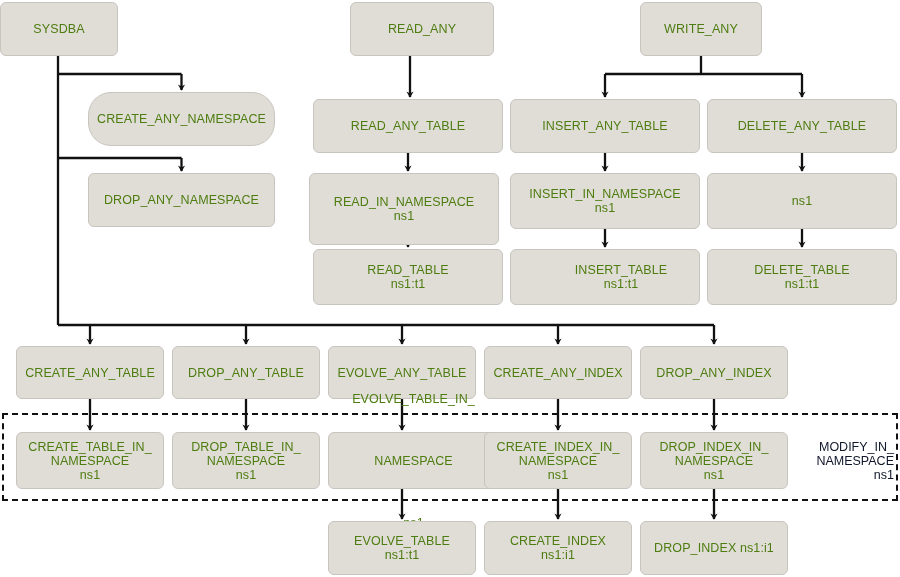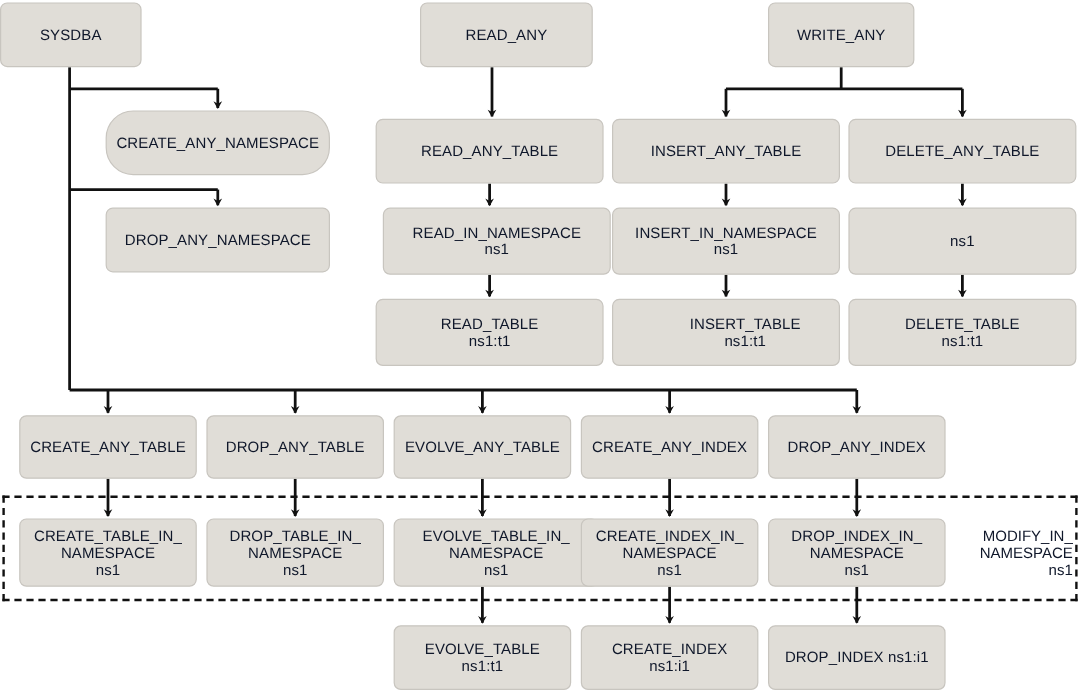--- a/index.html
+++ b/index.html
@@ -26,21 +26,21 @@
     width: 900px;
     height: 577px;
     pointer-events: none;
   }
   .node {
     position: absolute;
     box-sizing: border-box;
     background: #e0ddd7;
     border: 1px solid #c8c5bf;
     border-radius: 6px;
-    color: #0f172a;
+    color: #4d7c0f;
     font-size: 12.5px;
     line-height: 14px;
     display: flex;
     flex-direction: column;
     align-items: center;
     justify-content: center;
     text-align: center;
     letter-spacing: 0.1px;
     z-index: 2;
   }
@@ -130,21 +130,21 @@
       </div>
       <div class="node" style="left: 313px; top: 99px; width: 190px; height: 54px;">
         <span class="l1">READ_ANY_TABLE</span>
       </div>
       <div class="node" style="left: 510px; top: 99px; width: 190px; height: 54px;">
         <span class="l1">INSERT_ANY_TABLE</span>
       </div>
       <div class="node" style="left: 707px; top: 99px; width: 190px; height: 54px;">
         <span class="l1">DELETE_ANY_TABLE</span>
       </div>
-      <div class="node" style="left: 319px; top: 173px; width: 190px; height: 56px;">
+      <div class="node" style="left: 309px; top: 173px; width: 190px; height: 72px;">
         <span class="l1">READ_IN_NAMESPACE</span>
         <span class="l2">ns1</span>
       </div>
       <div class="node" style="left: 510px; top: 173px; width: 190px; height: 56px;">
         <span class="l1">INSERT_IN_NAMESPACE</span>
         <span class="l2">ns1</span>
       </div>
       <div class="node" style="left: 707px; top: 173px; width: 190px; height: 56px;">
         <span class="l2">ns1</span>
       </div>
@@ -178,21 +178,21 @@
       <div class="node" style="left: 16px; top: 432px; width: 148px; height: 57px;">
         <span class="l1">CREATE_TABLE_IN_</span>
         <span class="l2">NAMESPACE</span>
         <span class="l3">ns1</span>
       </div>
       <div class="node" style="left: 172px; top: 432px; width: 148px; height: 57px;">
         <span class="l1">DROP_TABLE_IN_</span>
         <span class="l2">NAMESPACE</span>
         <span class="l3">ns1</span>
       </div>
-      <div class="node" style="left: 328px; top: 432px; width: 171px; height: 57px;">
+      <div class="node" style="left: 328px; top: 432px; width: 171px; height: 57px; gap: 48px;">
         <span class="l1">EVOLVE_TABLE_IN_</span>
         <span class="l2">NAMESPACE</span>
         <span class="l3">ns1</span>
       </div>
       <div class="node" style="left: 484px; top: 432px; width: 148px; height: 57px;">
         <span class="l1">CREATE_INDEX_IN_</span>
         <span class="l2">NAMESPACE</span>
         <span class="l3">ns1</span>
       </div>
       <div class="node" style="left: 640px; top: 432px; width: 148px; height: 57px;">

